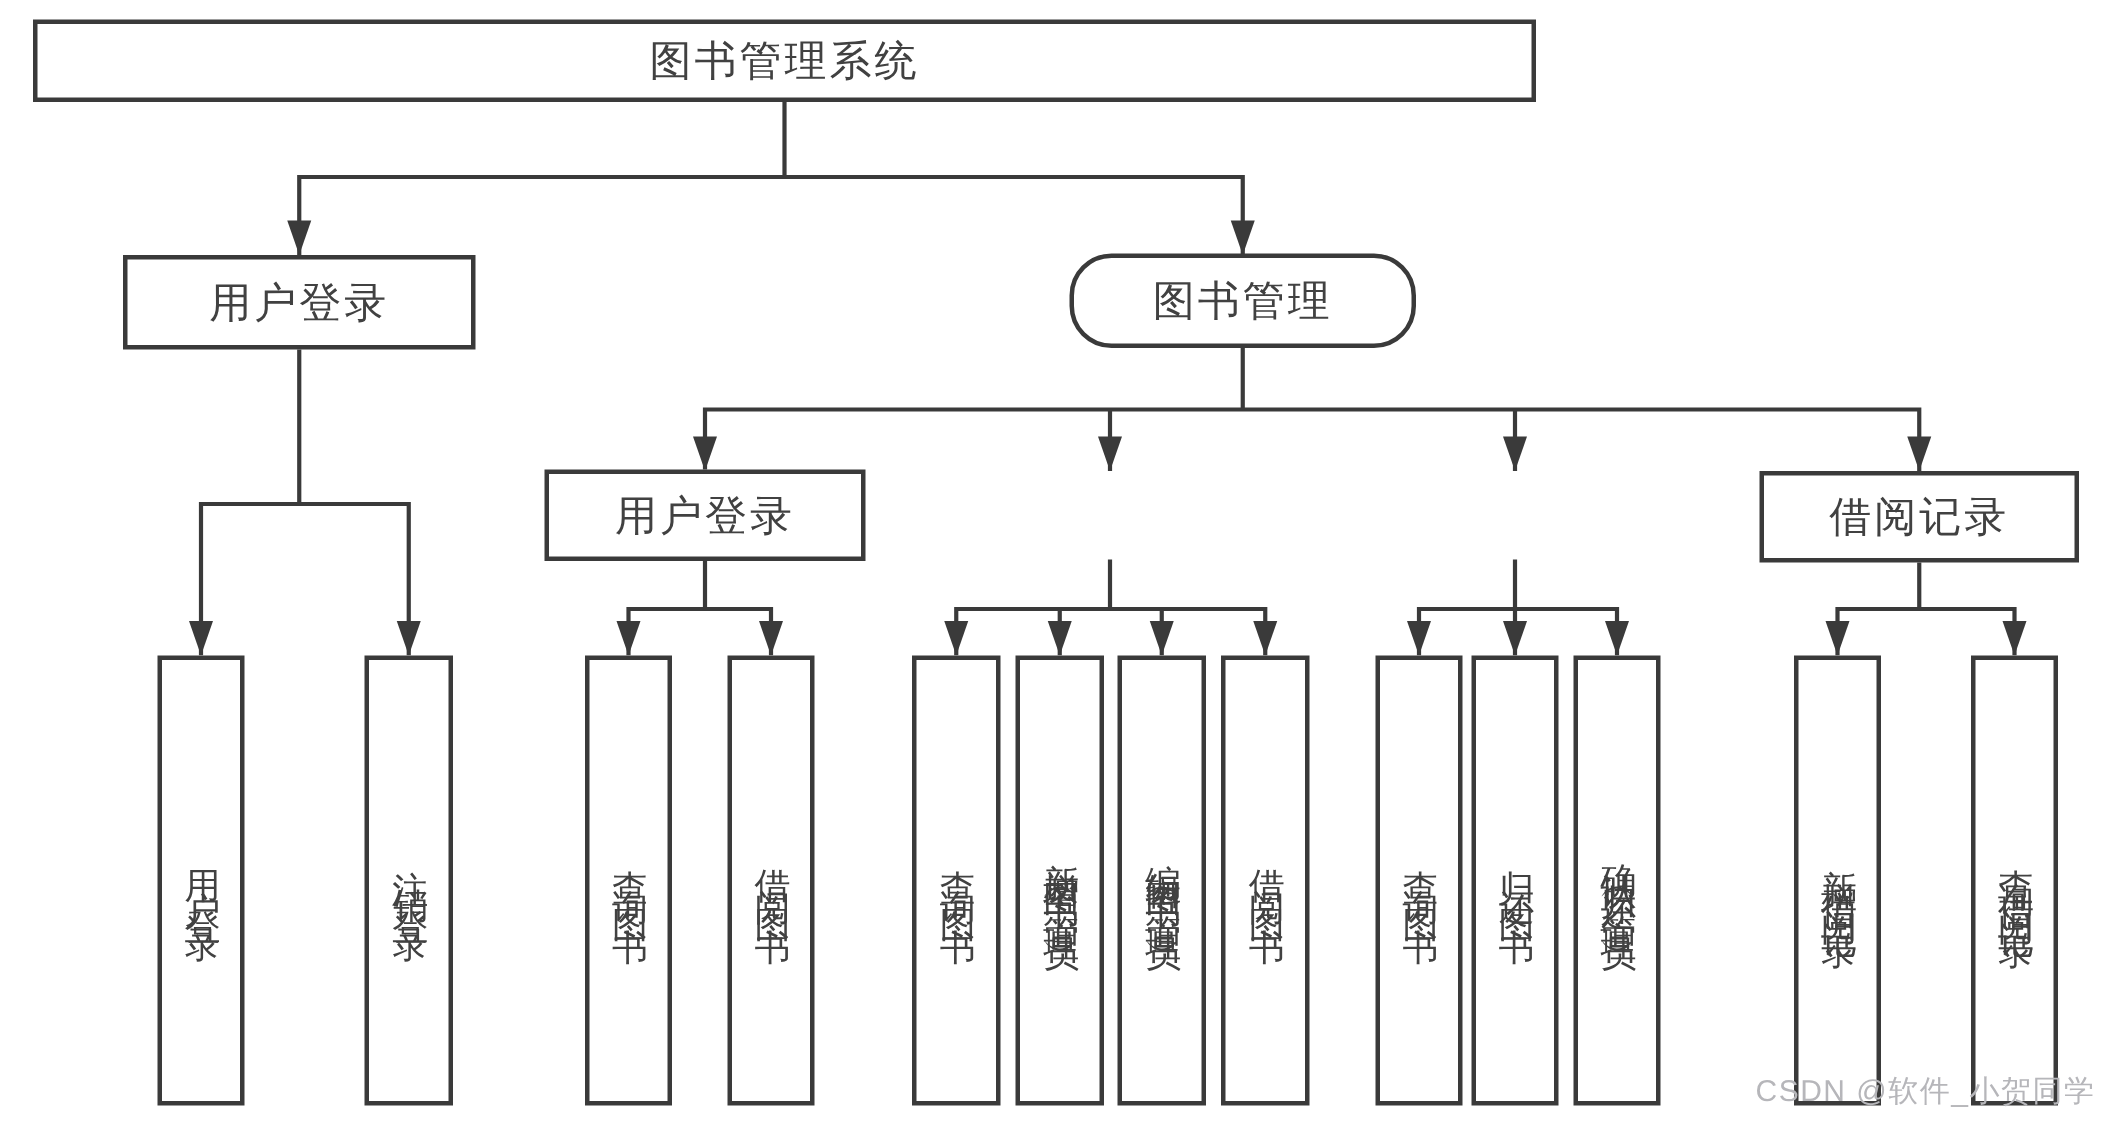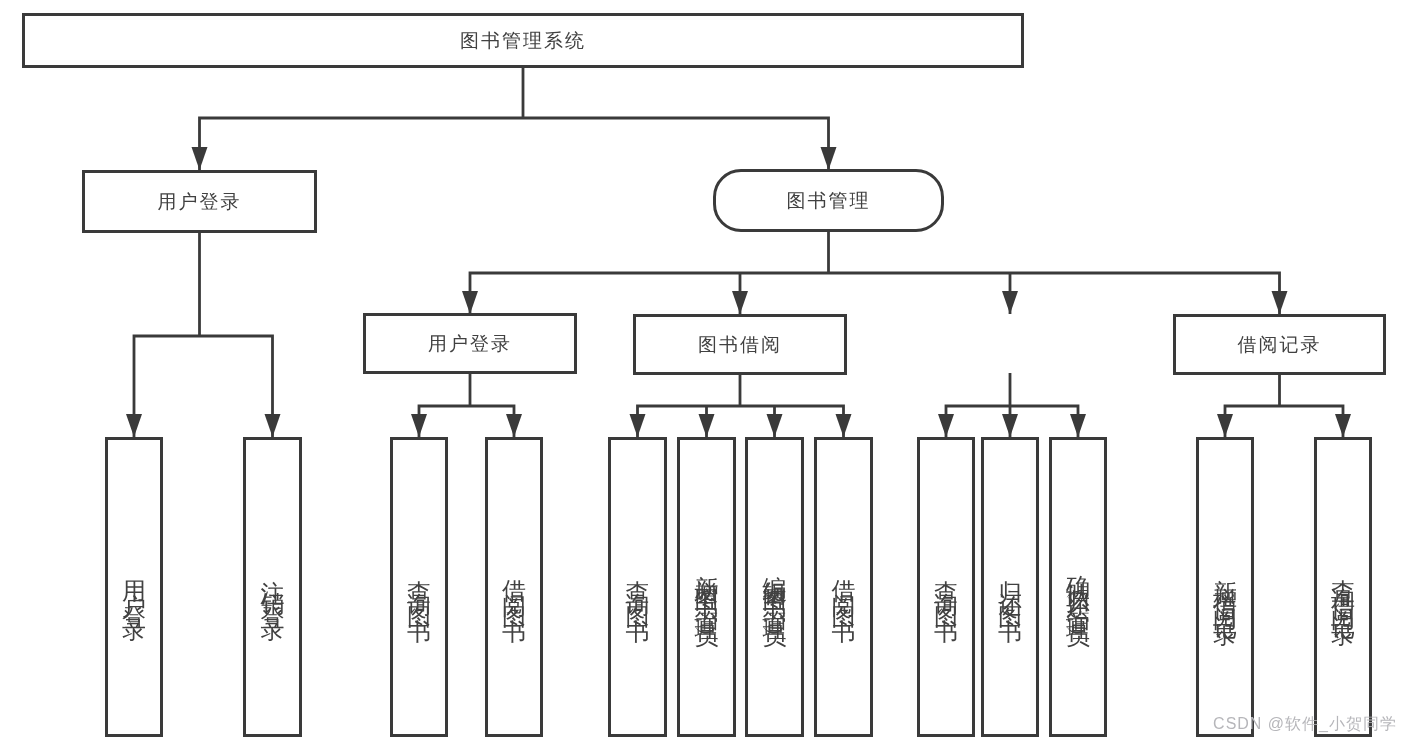--- a/index.html
+++ b/index.html
@@ -22,41 +22,41 @@
     box-sizing:border-box;
     background:#fff;
     border:3px solid var(--line);
     display:flex;
     align-items:center;
     justify-content:center;
     z-index:2;
     color:var(--text);
   }
   .hbox{
-    font-size:19px;
+    font-size:28px;
     letter-spacing:2px;
     white-space:nowrap;
   }
   .vbox{
     width:58px;height:300px;top:437px;
   }
   .vlabel{
     writing-mode:vertical-rl;
     text-orientation:mixed;
     font-size:24px;
     line-height:1;
     color:var(--text);
   }
   .sp4{letter-spacing:13px;}
   .sp6{letter-spacing:9px;}
   .sp9{letter-spacing:7px;}
   .watermark{
     position:absolute;
     top:714px;right:8px;
-    font-size:16px;
+    font-size:20px;
     letter-spacing:1px;
     color:var(--watermark);
     z-index:5;
     white-space:nowrap;
   }
   path.conn{fill:none;stroke:var(--line);stroke-width:2.8;}
   polygon.arrow{fill:var(--line);stroke:none;}
 </style>
 </head>
 <body>
@@ -111,21 +111,20 @@
     <polygon class="arrow" points="1217,414 1233,414 1225,437"></polygon>
     <polygon class="arrow" points="1335,414 1351,414 1343,437"></polygon>
   </svg>
 
   <div class="node hbox" style="left:22px;top:13px;width:1002px;height:55px;">图书管理系统</div>
 
   <div class="node hbox" style="left:82px;top:170px;width:235px;height:63px;">用户登录</div>
   <div class="node hbox" style="left:713px;top:169px;width:231px;height:63px;border-radius:28px;">图书管理</div>
 
   <div class="node hbox" style="left:363px;top:313px;width:214px;height:61px;">用户登录</div>
-  <div class="node hbox" style="left:633px;top:314px;width:214px;height:61px;">图书借阅</div>
   <div class="node hbox" style="left:1173px;top:314px;width:213px;height:61px;">借阅记录</div>
 
   <div class="node vbox" style="left:105px;">
     <span class="vlabel sp4">用户登录</span>
   </div>
   <div class="node vbox" style="left:243px;width:59px;">
     <span class="vlabel sp4">注销登录</span>
   </div>
 
   <div class="node vbox" style="left:390px;">

